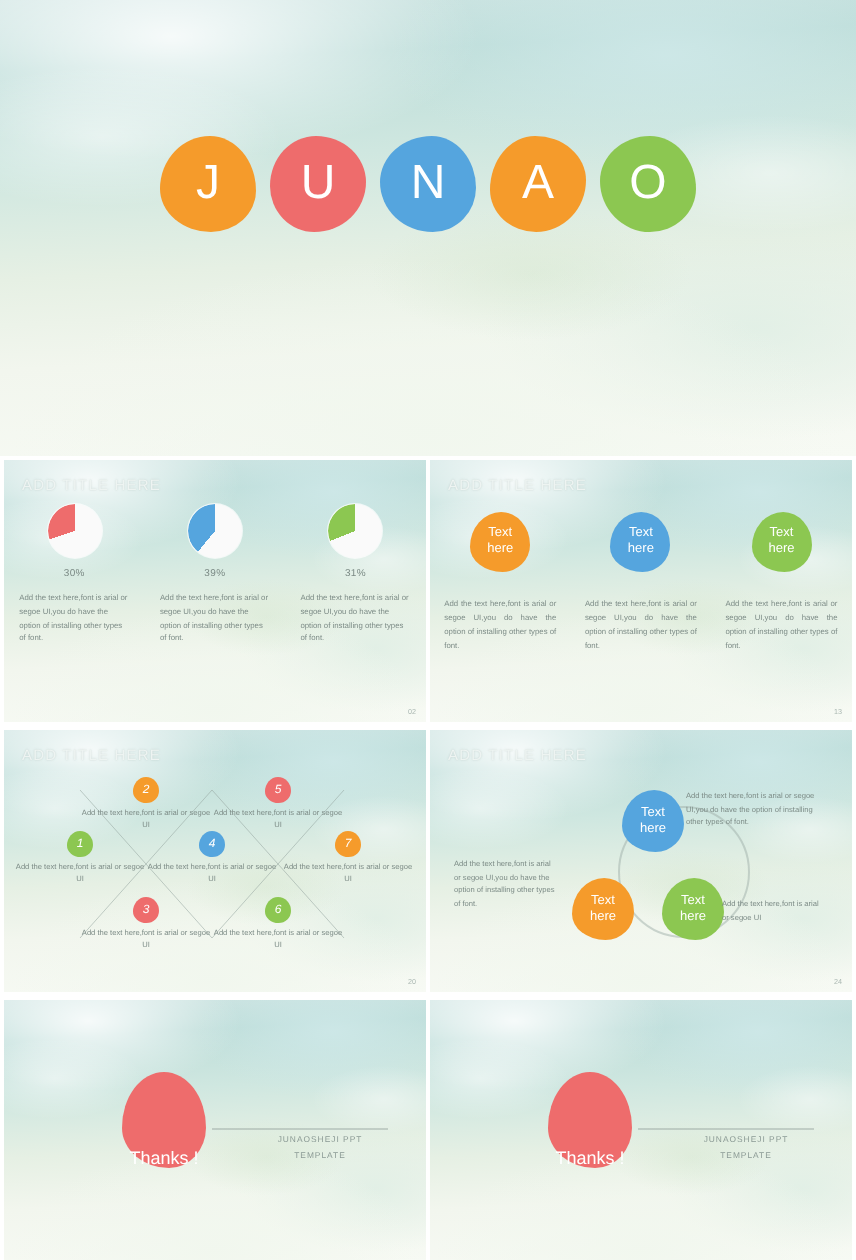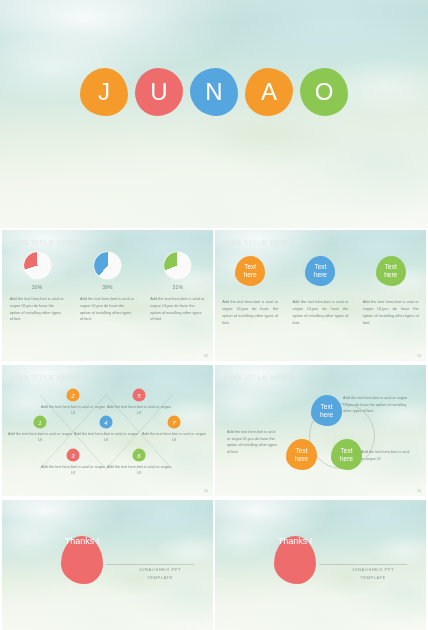--- a/index.html
+++ b/index.html
@@ -128,21 +128,21 @@
     display:flex; align-items:center; justify-content:center; text-align:center;
     width:31px; height:31px;
     border-radius:52% 48% 46% 54% / 58% 55% 45% 42%;
   }
   .v-txt { position:absolute; font-size:3.8px; line-height:1.75; color:#7d8c87; }
 
   
   .thanks-blob {
     position:absolute; left:59px; top:36px; width:42px; height:48px;
     color:#fff; font-size:9px;
-    display:flex; align-items:flex-start; justify-content:center;
+    display:flex; align-items:flex-end; justify-content:center;
     border-radius:50% 50% 44% 56% / 58% 58% 42% 42%;
   }
   .thanks-rule {
     position:absolute; left:104px; top:64px; width:88px; height:1px;
     background:rgba(150,165,160,.45);
   }
   .thanks-sub {
     position:absolute; left:120px; top:66px; width:76px; text-align:center;
     font-size:4.2px; line-height:1.9; color:#8b9a95; letter-spacing:.5px;
   }

